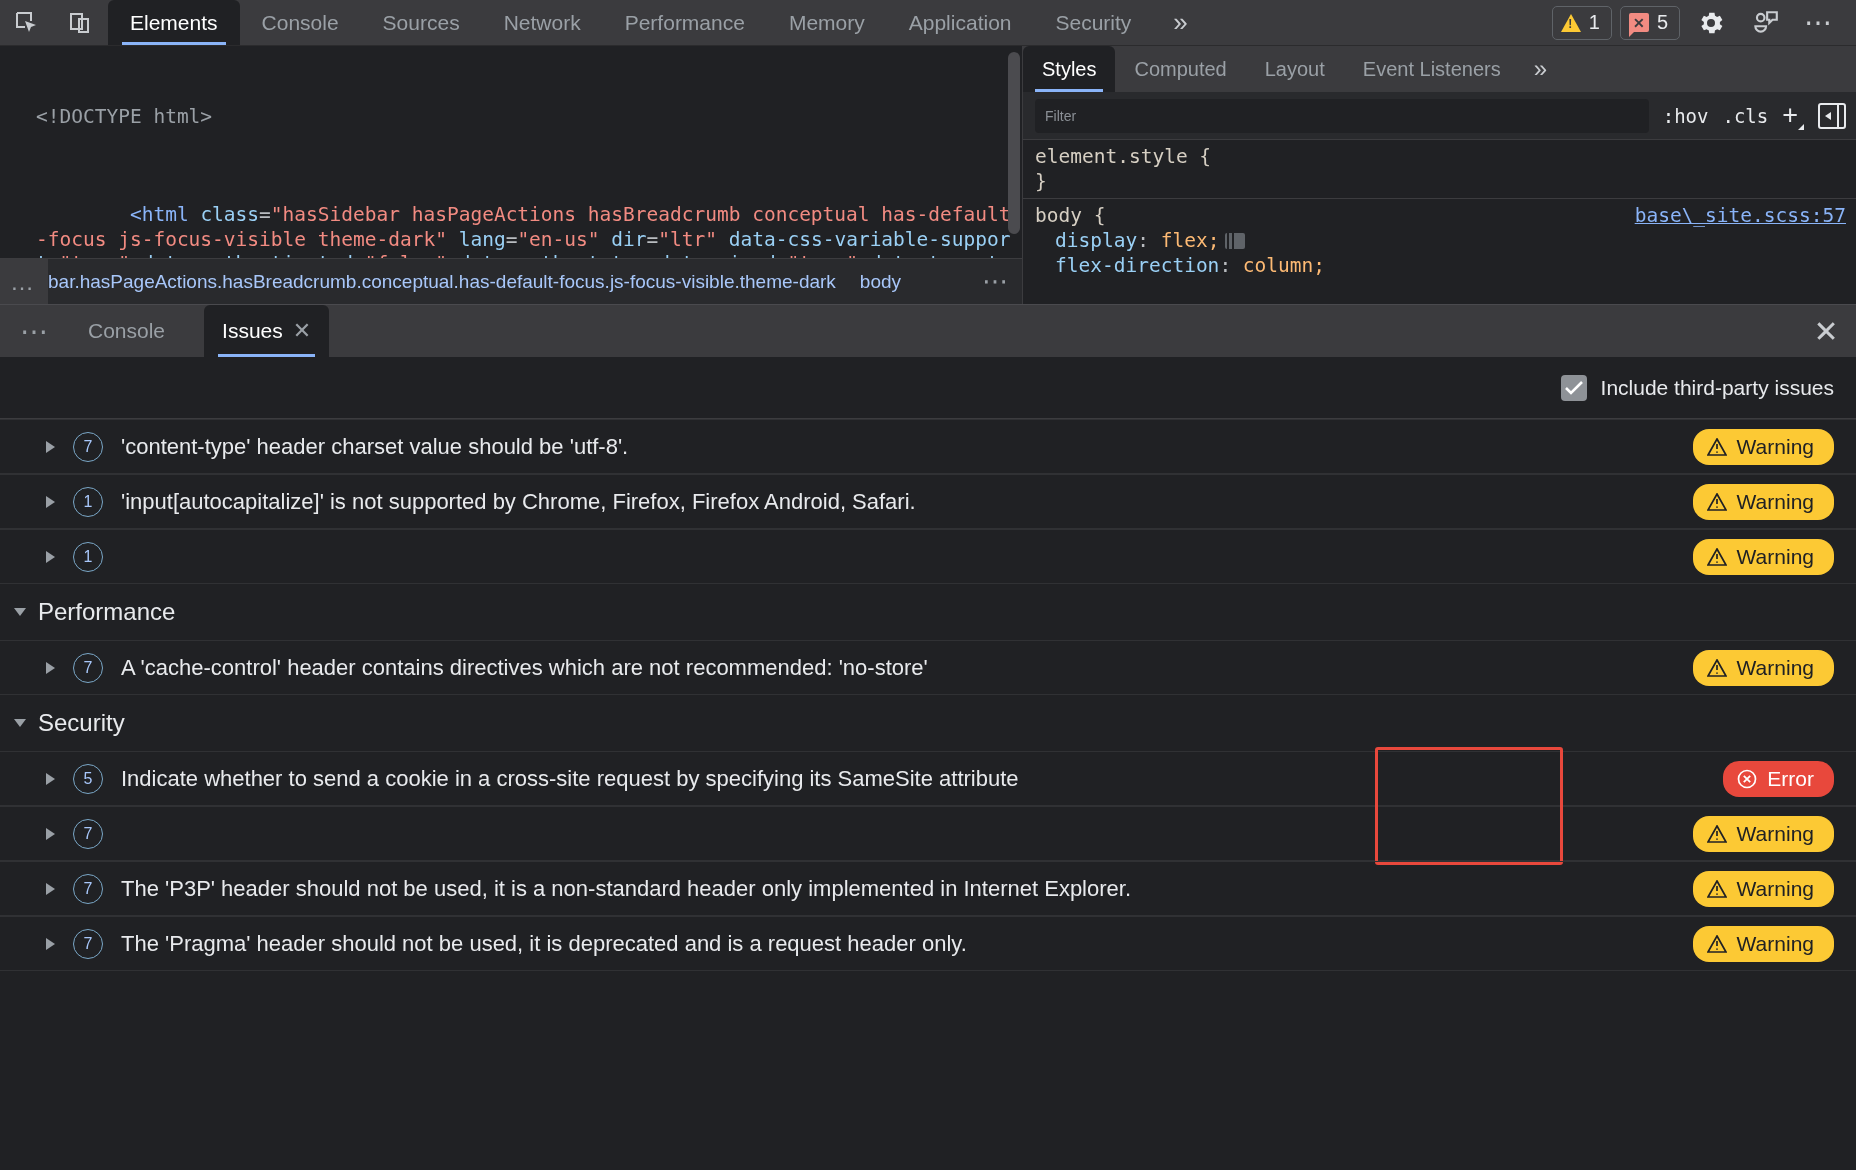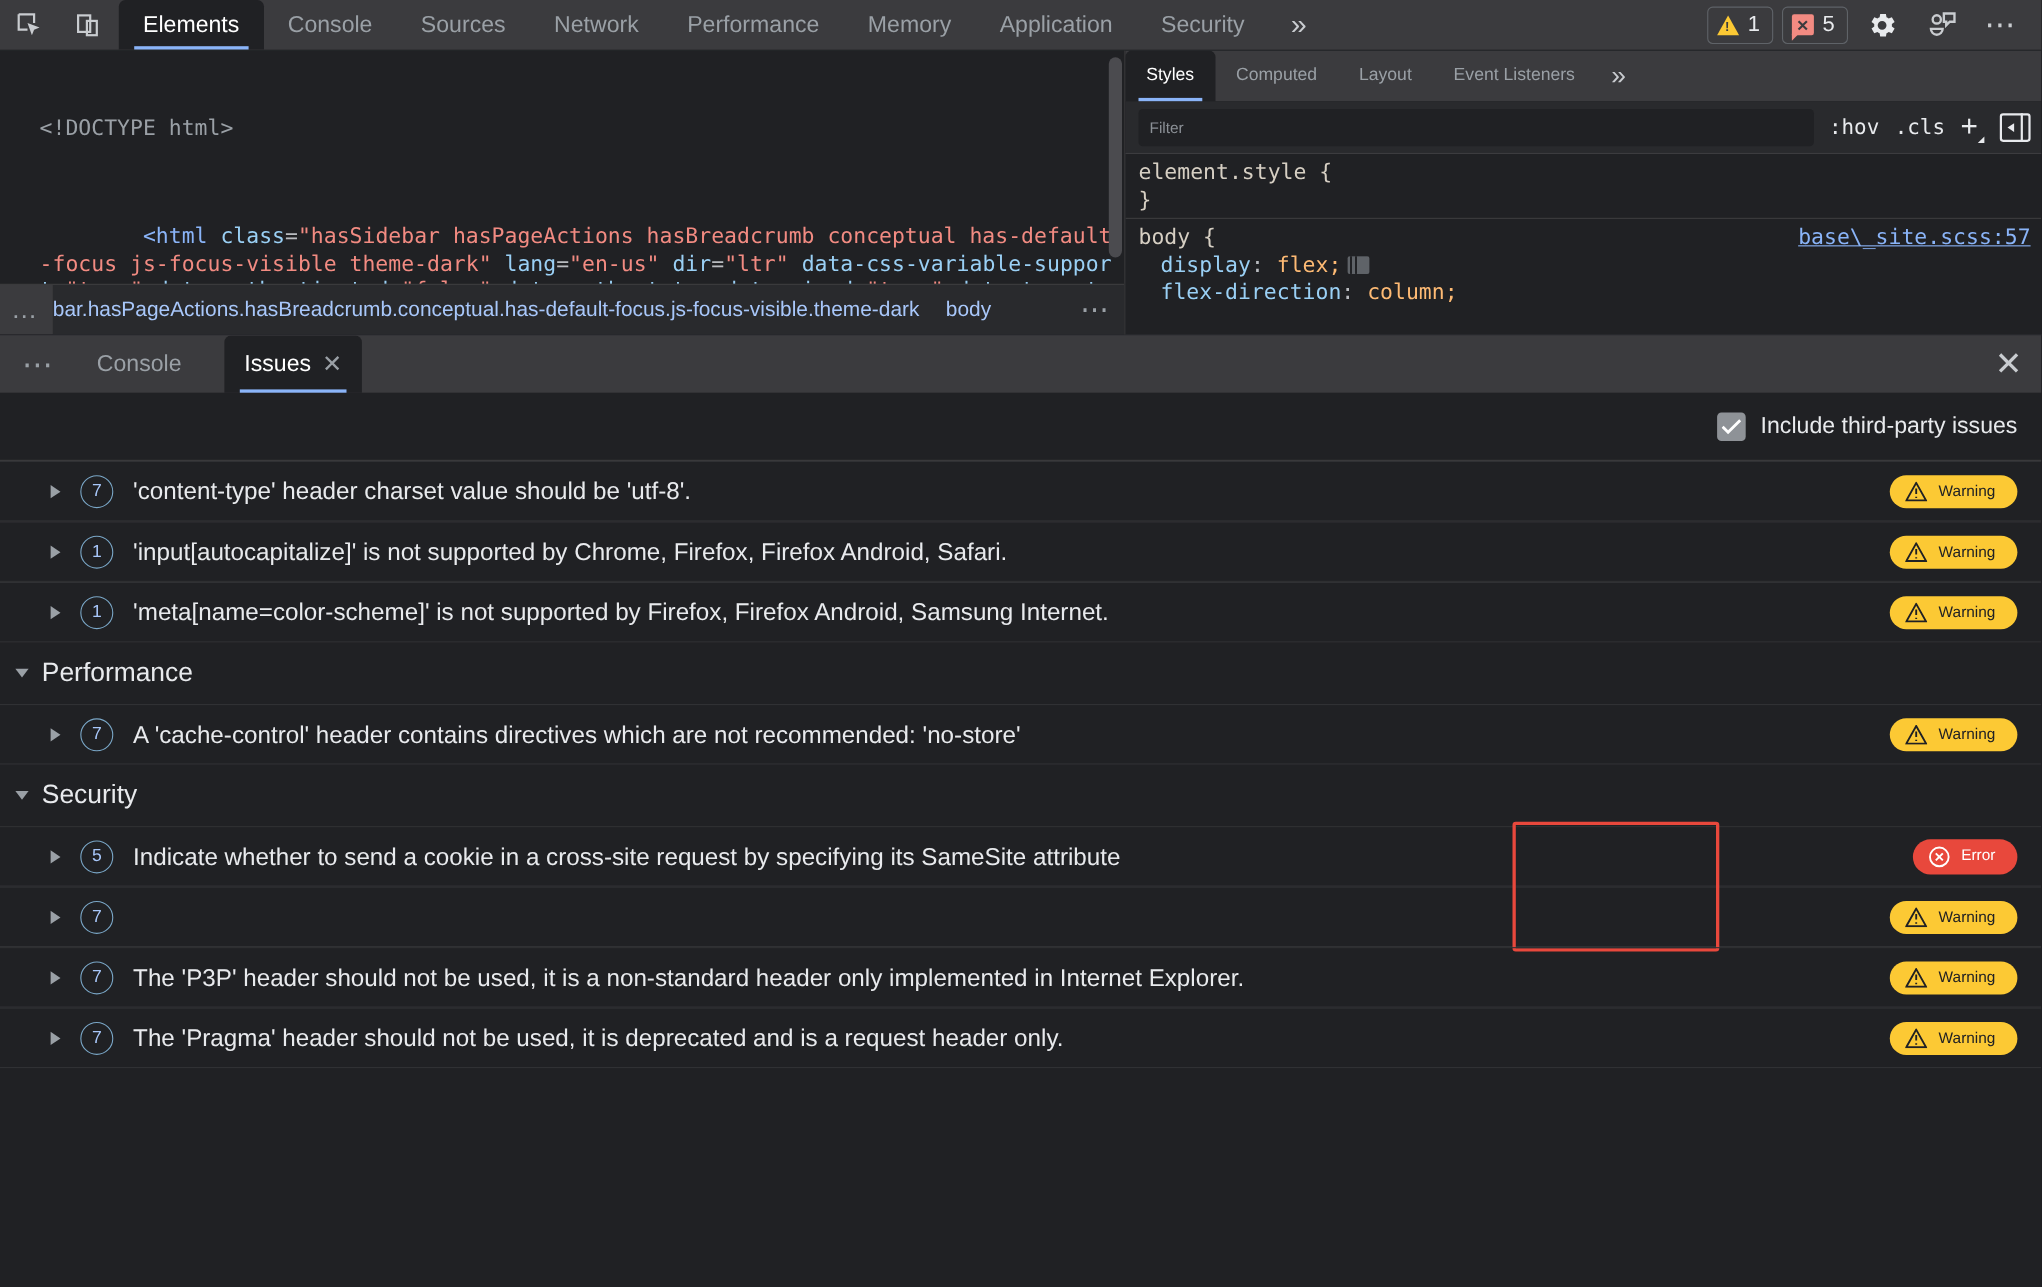--- a/index.html
+++ b/index.html
@@ -163,21 +163,21 @@
     display:flex; flex-direction: column;
     overflow: hidden;
   }
   .styles-tabbar {
     height: 46px;
     background: #3b3b3e;
     display:flex; align-items:stretch;
   }
   .st-tab {
     display:flex; align-items:center; padding: 0 19px;
-    font-size: 16px; color:#9aa0a6; cursor:pointer; position:relative;
+    font-size: 20px; color:#9aa0a6; cursor:pointer; position:relative;
     white-space:nowrap;
     text-align:center;
   }
   .st-tab.selected { color:#fff; background:#202124; border-radius:6px 6px 0 0; }
   .st-tab.selected::after{
     content:""; position:absolute; left:12px; right:12px; bottom:0;
     height:3px; background:#8ab4f8;
   }
   .st-more { display:flex;align-items:center;padding:0 14px;color:#c9ccd0;font-size:24px;cursor:pointer;}
 
@@ -319,24 +319,24 @@
     color: #a8c7fa;
     font-size: 16px;
     display:flex;align-items:center;justify-content:center;
     margin-right: 18px;
     flex: none;
   }
   .issue-text { font-size: 22px; color:#e8eaed; white-space:nowrap; }
 
   .issue-badge {
     margin-left: auto; margin-right: 22px;
-    display:flex; gap:10px;
+    display:flex; align-items:center; gap:10px;
     border-radius: 16px;
     padding: 6px 20px 6px 14px;
-    font-size: 14px;
+    font-size: 21px;
     font-weight: 400;
     flex: none;
   }
   .badge-warning { background: #fcc934; color:#202124; }
   .badge-error   { background: #e8483c; color:#ffffff; }
   .warn-glyph { display:block; }
   .err-glyph  { display:block; }
 
   .highlight-box {
     position: absolute;
@@ -531,21 +531,20 @@
             <path d="M10 1 L19 17 L1 17 Z" fill="none" stroke="#202124" stroke-width="1.7"></path>
             <path d="M10 6 v5 M10 13.5 v1.2" stroke="#202124" stroke-width="1.7"></path>
           </svg>
         <span>Warning</span>
       </span>
     </div>
 
     <div class="issue-row">
       <span class="issue-caret"></span>
       <span class="issue-count">1</span>
-      <span class="issue-text">'meta[name=color-scheme]' is not supported by Firefox, Firefox Android, Samsung Internet.</span>
       <span class="issue-badge badge-warning">
         <svg class="warn-glyph" width="20" height="18" viewBox="0 0 20 18">
             <path d="M10 1 L19 17 L1 17 Z" fill="none" stroke="#202124" stroke-width="1.7"></path>
             <path d="M10 6 v5 M10 13.5 v1.2" stroke="#202124" stroke-width="1.7"></path>
           </svg>
         <span>Warning</span>
       </span>
     </div>
 
     <div class="cat-header">

